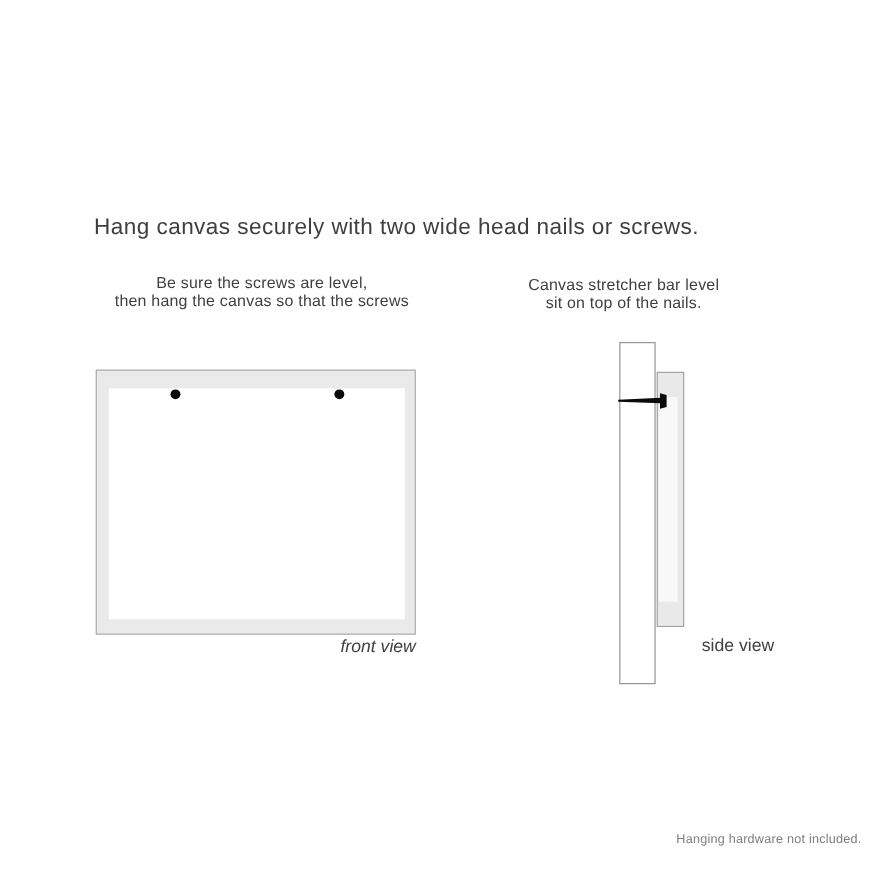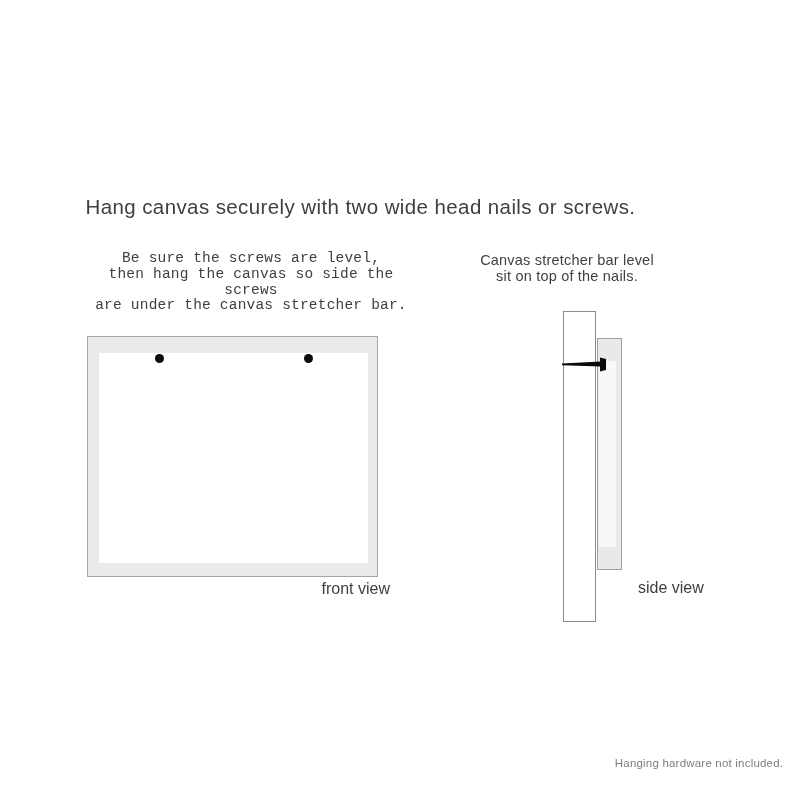--- a/index.html
+++ b/index.html
@@ -11,39 +11,39 @@
   .abs { position:absolute; }
 
   #title {
     top:195px; left:0; width:721px; text-align:center;
     font-size:20.5px; letter-spacing:0.4px; font-weight:400;
   }
 
   .instr {
     text-align:center; font-size:14.5px; line-height:15.8px; letter-spacing:0.2px;
   }
-  #front-instructions { top:251px; left:89px; width:324px;font-family:Liberation Mono, monospace; }
+  #front-instructions { top:251px; left:76px; width:324px; }
   #side-instructions  { top:253px; left:456px; width:222px; }
 
   
   #front-view {
     left:87px; top:336px; width:289px; height:239px;
     background:#eaeaea; border:1px solid #a6a6a6;
   }
   #front-face {
     left:11px; top:16px; width:269px; height:210px;
     background:#ffffff;
   }
   .screw-dot {
     width:9px; height:9px; border-radius:50%; background:#0a0a0a;
   }
   #screw-left  { left:67px;  top:17px; }
   #screw-right { left:216px; top:17px; }
   #front-view-label {
-    top:580px; left:220px; width:170px; text-align:right; font-size:16px;
+    top:580px; left:208px; width:170px; text-align:right; font-size:16px;font-style:italic;
   }
 
   
   #wall-bar {
     left:563px; top:311px; width:31px; height:309px;
     background:#ffffff; border:1px solid #8c8c8c;
   }
   #side-canvas {
     left:597px; top:338px; width:23px; height:230px;
     background:#e9e9e9; border:1px solid #9e9e9e;
@@ -61,22 +61,21 @@
     font-size:11.5px; line-height:13.5px; color:#7d7d7d; letter-spacing:0.2px;
   }
 </style>
 </head>
 <body>
 
 <div id="title" class="abs">Hang canvas securely with two wide head nails or screws.</div>
 
 <div id="front-instructions" class="abs instr">
   <div>Be sure the screws are level,</div>
-  <div>then hang the canvas so side the screws</div>
-  <div>are under the canvas stretcher bar.</div>
+  <div>then hang the canvas so that the screws</div>
 </div>
 
 <div id="side-instructions" class="abs instr">
   <div>Canvas stretcher bar level</div>
   <div>sit on top of the nails.</div>
 </div>
 
 <div id="front-view" class="abs">
   <div id="front-face" class="abs"></div>
   <div id="screw-left" class="abs screw-dot"></div>

